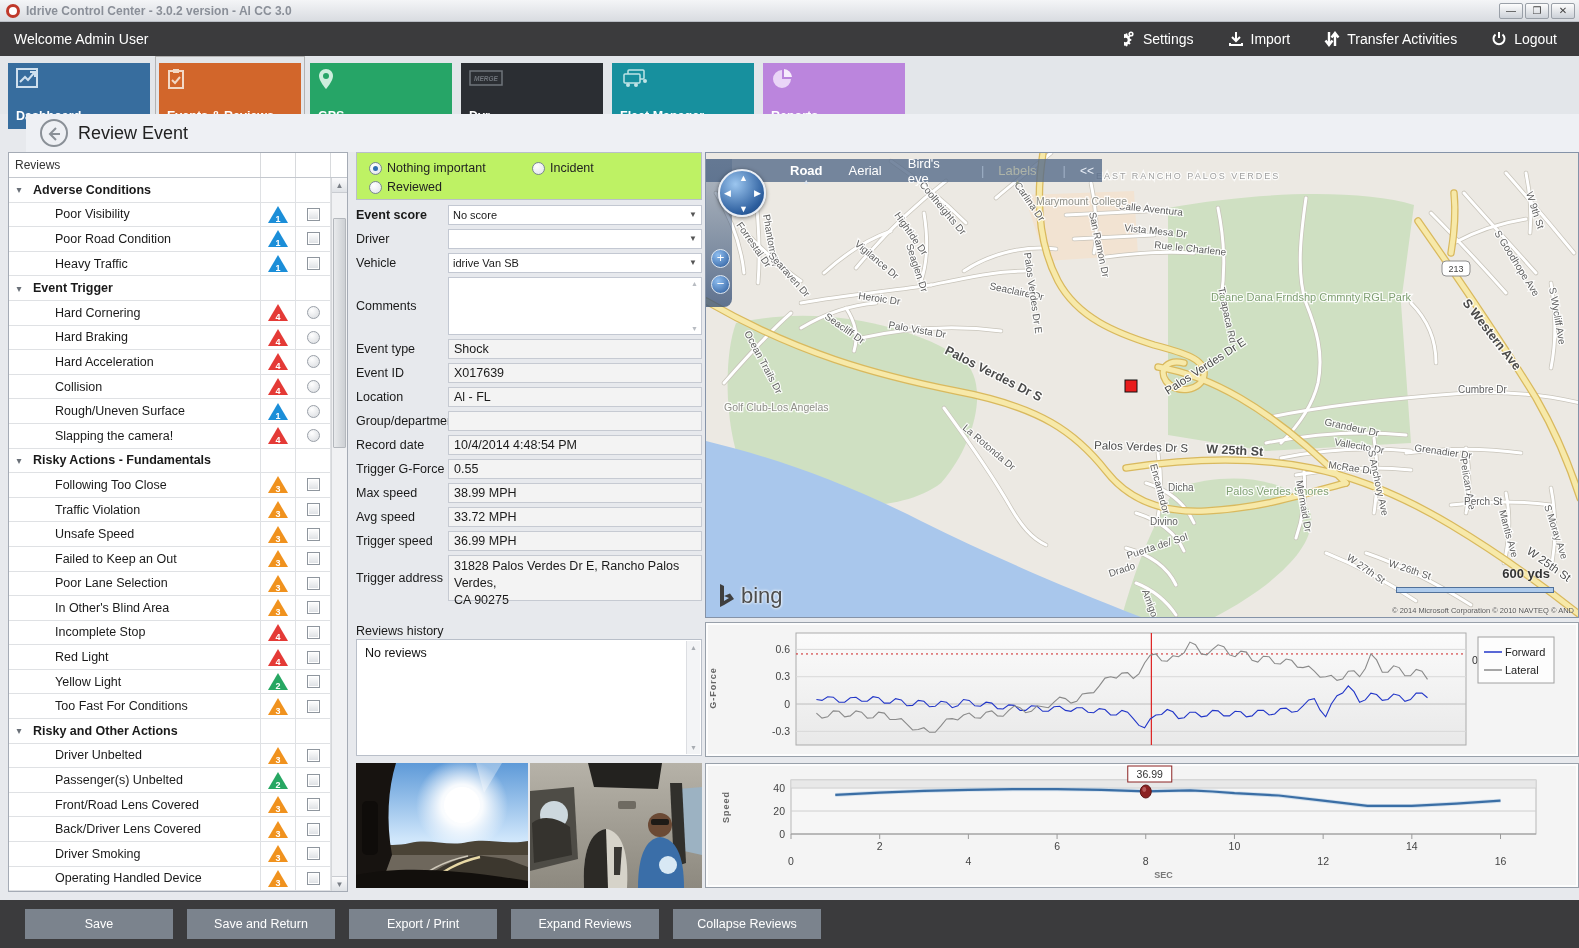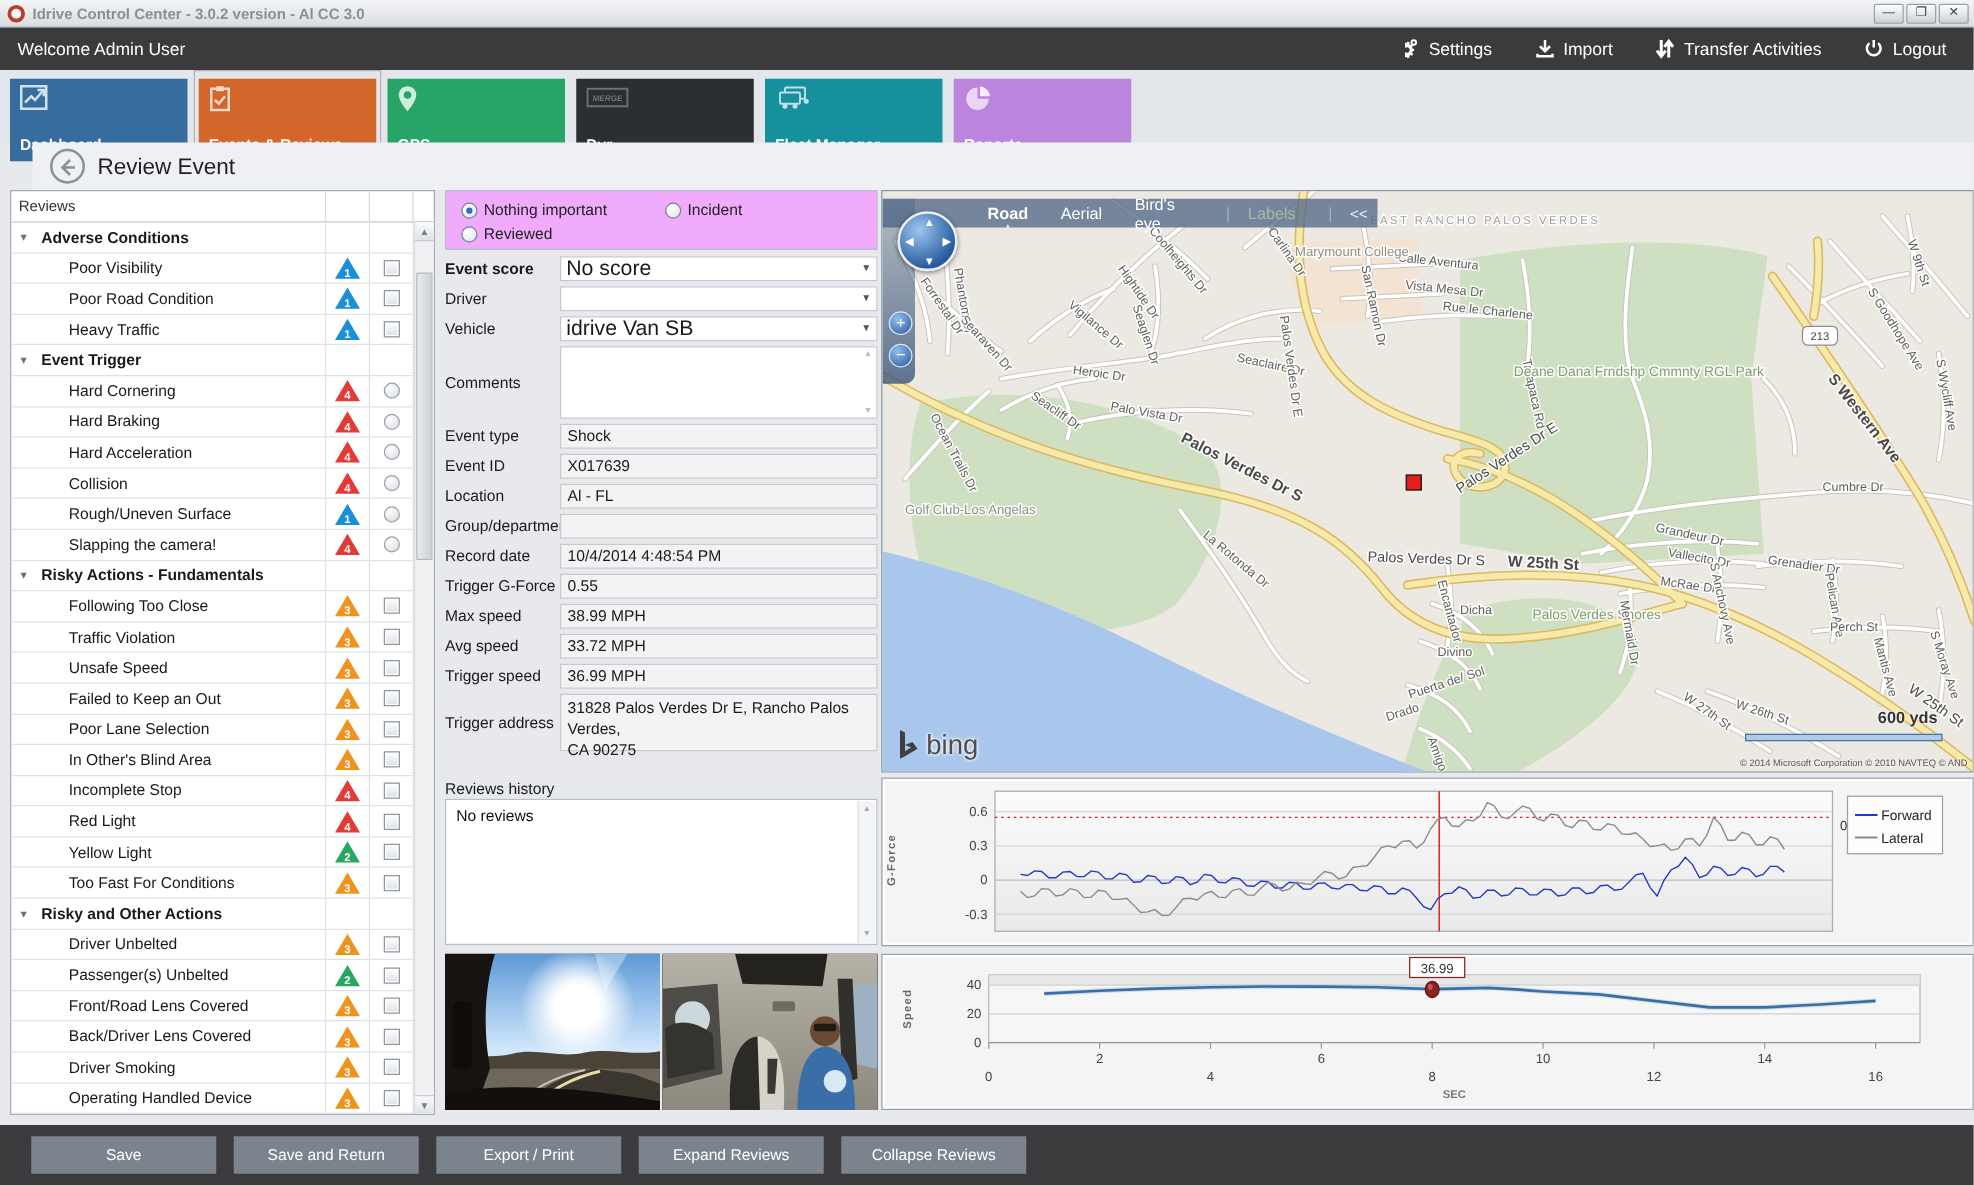--- a/index.html
+++ b/index.html
@@ -49,29 +49,29 @@
   .tree-row .c-icon, .tree-row .c-ctrl { height:100%; display:flex; align-items:center; justify-content:center; border-right:1px solid #dfe1e4; }
   .chk { width:13px; height:13px; border:1px solid #8f969e; background:linear-gradient(#fff,#dcdfe3); box-shadow:inset 0 0 0 1px #fff; }
   .rad { width:13px; height:13px; border:1px solid #9aa0a8; border-radius:50%; background:radial-gradient(circle at 35% 30%,#fff,#d7dade); }
   
   .tree-scroll { position:absolute; right:0; top:25px; bottom:0; width:16px; background:#f0f1f3; border-left:1px solid #d5d7da; }
   .scroll-arrow { height:15px; background:linear-gradient(#fbfbfc,#dfe2e6); border-bottom:1px solid #c9ccd1; color:#7a7f86; font-size:8px; text-align:center; line-height:15px; }
   .scroll-arrow.down { position:absolute; bottom:0; left:0; right:0; border-top:1px solid #c9ccd1; border-bottom:none; }
   .scroll-thumb { position:absolute; left:1px; right:1px; top:40px; height:230px; background:linear-gradient(90deg,#e8eaec,#cdd0d4); border:1px solid #b4b8bd; border-radius:1px; }
 
   
-  .status-box { position:absolute; left:356px; top:152px; width:346px; height:48px; background:#f0abfc; border:1px solid #b9bfc9; font-size:12.5px; color:#222; }
+  .status-box { position:absolute; left:356px; top:152px; width:346px; height:48px; background:#bef264; border:1px solid #b9bfc9; font-size:12.5px; color:#222; }
   .radio-opt { position:absolute; display:flex; align-items:center; gap:5px; }
   .rdot { width:13px; height:13px; border-radius:50%; border:1px solid #7a8694; background:radial-gradient(circle at 35% 30%,#fff,#dfe3e8); position:relative; }
   .rdot.sel::after { content:""; position:absolute; inset:3px; border-radius:50%; background:#2f6fb2; }
   .form-rows { position:absolute; left:356px; top:205px; width:346px; }
   .frow { display:flex; margin-bottom:4px; align-items:center; }
   .frow .flabel { width:92px; font-size:12.5px; color:#1a1a1a; flex:none; }
   .frow .flabel.bold { font-weight:bold; }
-  .fsel { flex:1; height:20px; background:#fff; border:1px solid #c3c8d2; display:flex; align-items:center; padding:0 4px; font-size:17px; color:#1a1a1a; position:relative; }
+  .fsel { flex:1; height:20px; background:#fff; border:1px solid #c3c8d2; display:flex; align-items:center; padding:0 4px; font-size:11px; color:#1a1a1a; position:relative; }
   .fsel::after { content:"▼"; position:absolute; right:4px; top:4px; font-size:8px; color:#555; }
   .finput { flex:1; height:20px; background:#f3f3f3; border:1px solid #c6cad2; display:flex; align-items:center; padding:0 5px; font-size:12.5px; color:#1a1a1a; }
   .ftextarea { flex:1; height:58px; background:#fff; border:1px solid #c3c8d2; position:relative; }
   .ftextarea .ta-sb { position:absolute; right:0; top:0; bottom:0; width:13px; display:flex; flex-direction:column; justify-content:space-between; font-size:7px; color:#b8bcc2; text-align:center; padding:2px 0; }
   .faddress { flex:1; height:46px; background:#f3f3f3; border:1px solid #c6cad2; padding:2px 5px; font-size:12.5px; color:#1a1a1a; white-space:pre-line; line-height:1.35; }
   .rh-label { position:absolute; left:356px; top:624px; font-size:12.5px; color:#1a1a1a; }
   .rh-box { position:absolute; left:356px; top:639px; width:346px; height:117px; background:#fff; border:1px solid #b9bfc9; font-size:12.5px; color:#111; padding:6px 20px 0 8px; }
   .rh-sb { position:absolute; right:1px; top:1px; bottom:1px; width:14px; background:#f3f4f6; border-left:1px solid #dcdee2;
     display:flex; flex-direction:column; justify-content:space-between; font-size:7px; color:#a8acb2; text-align:center; padding:3px 0; }
 

